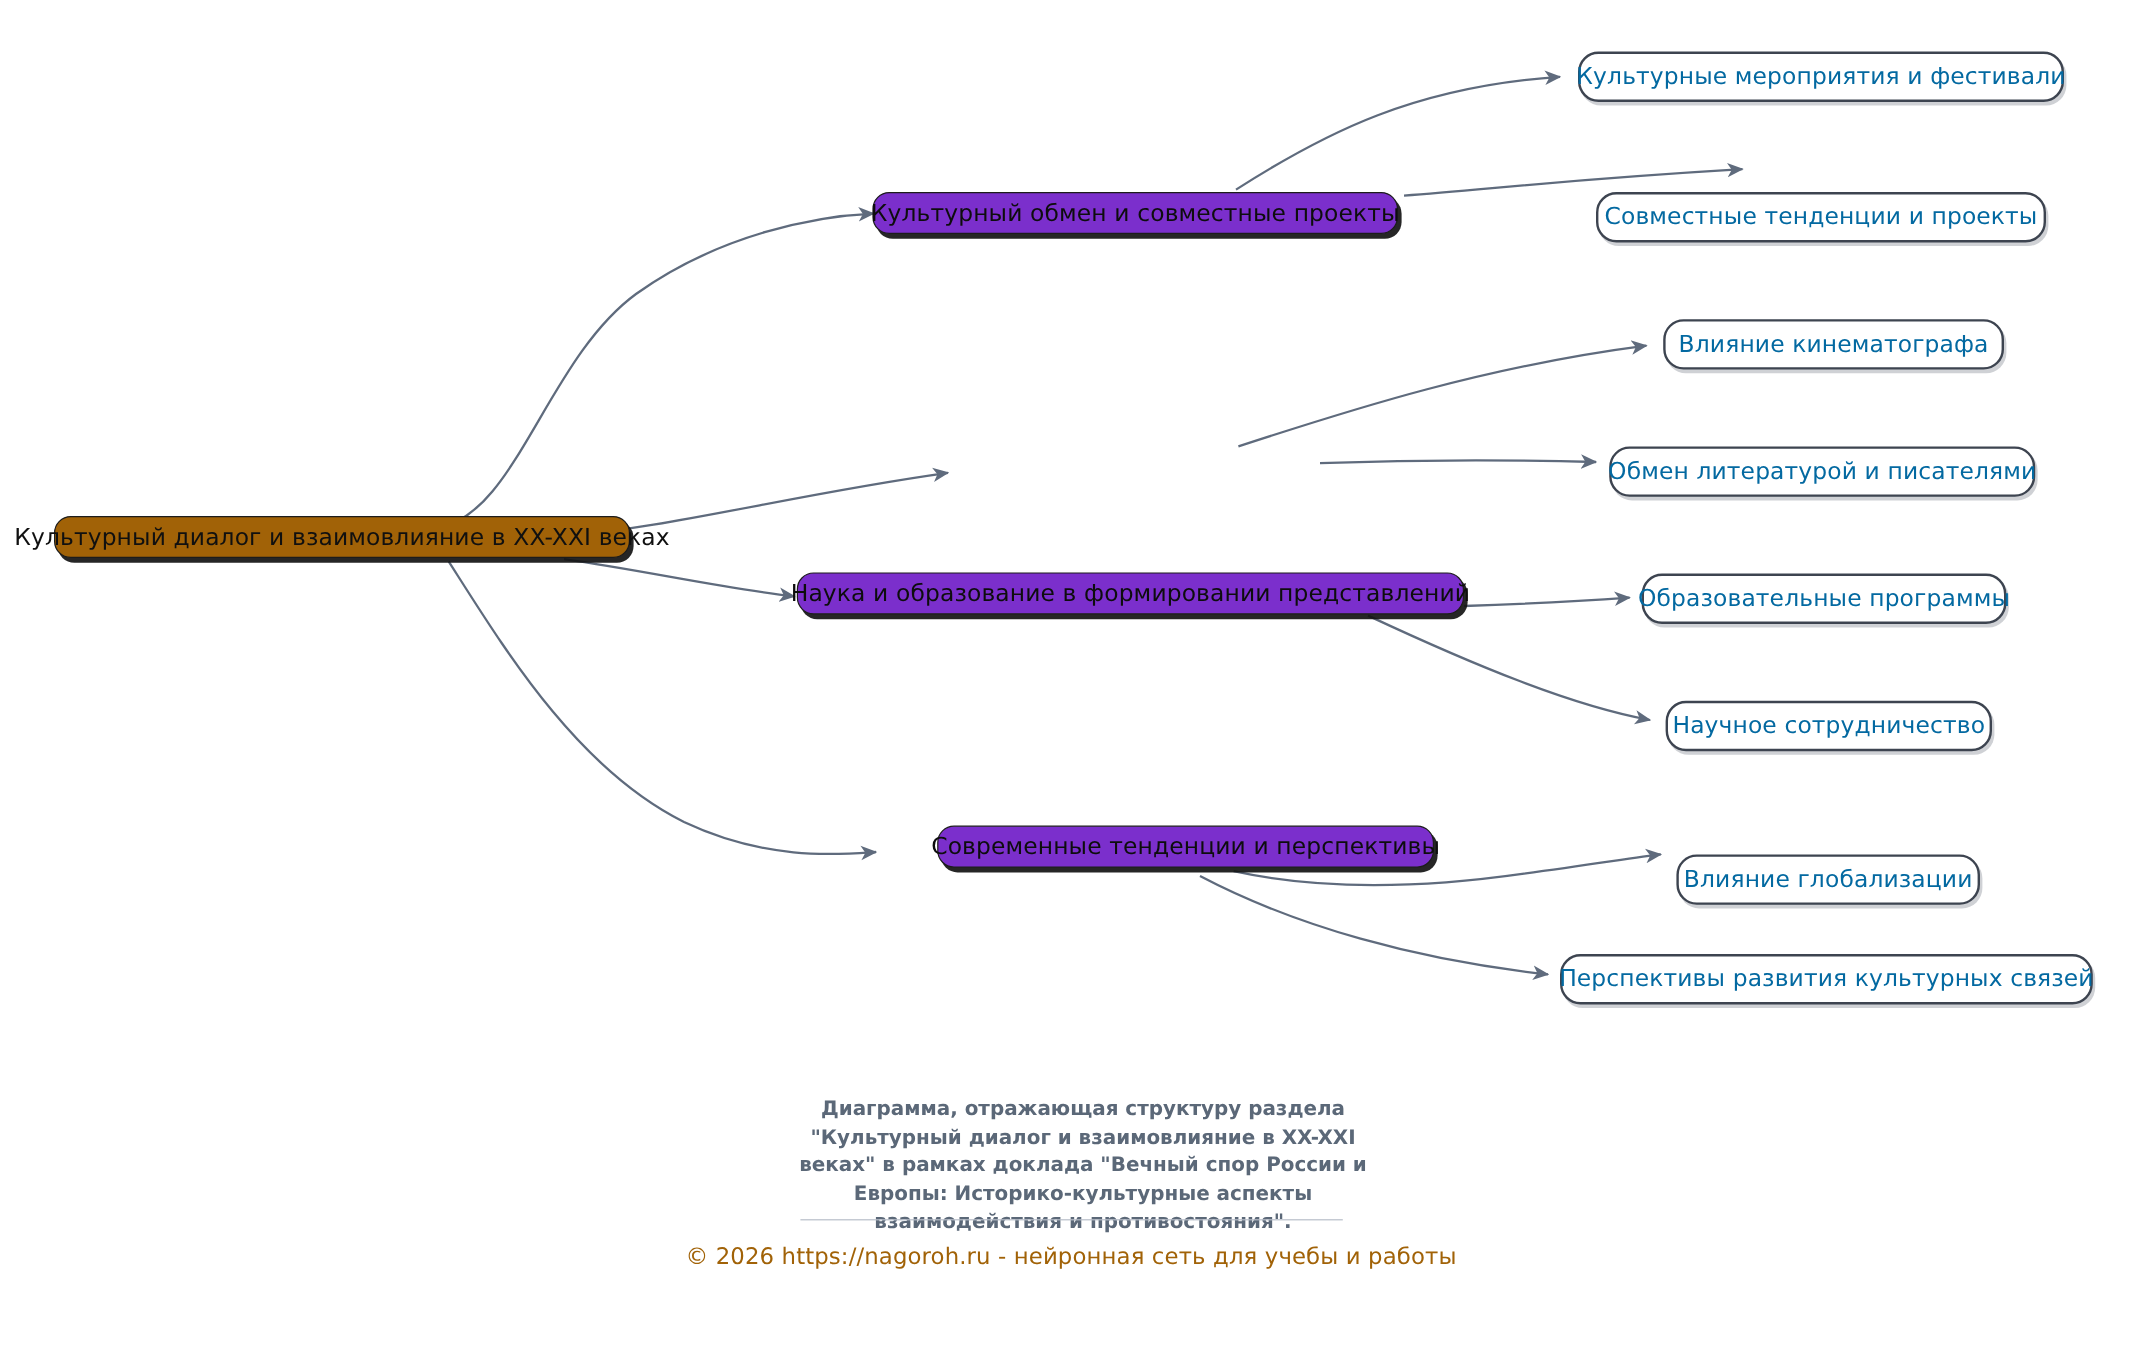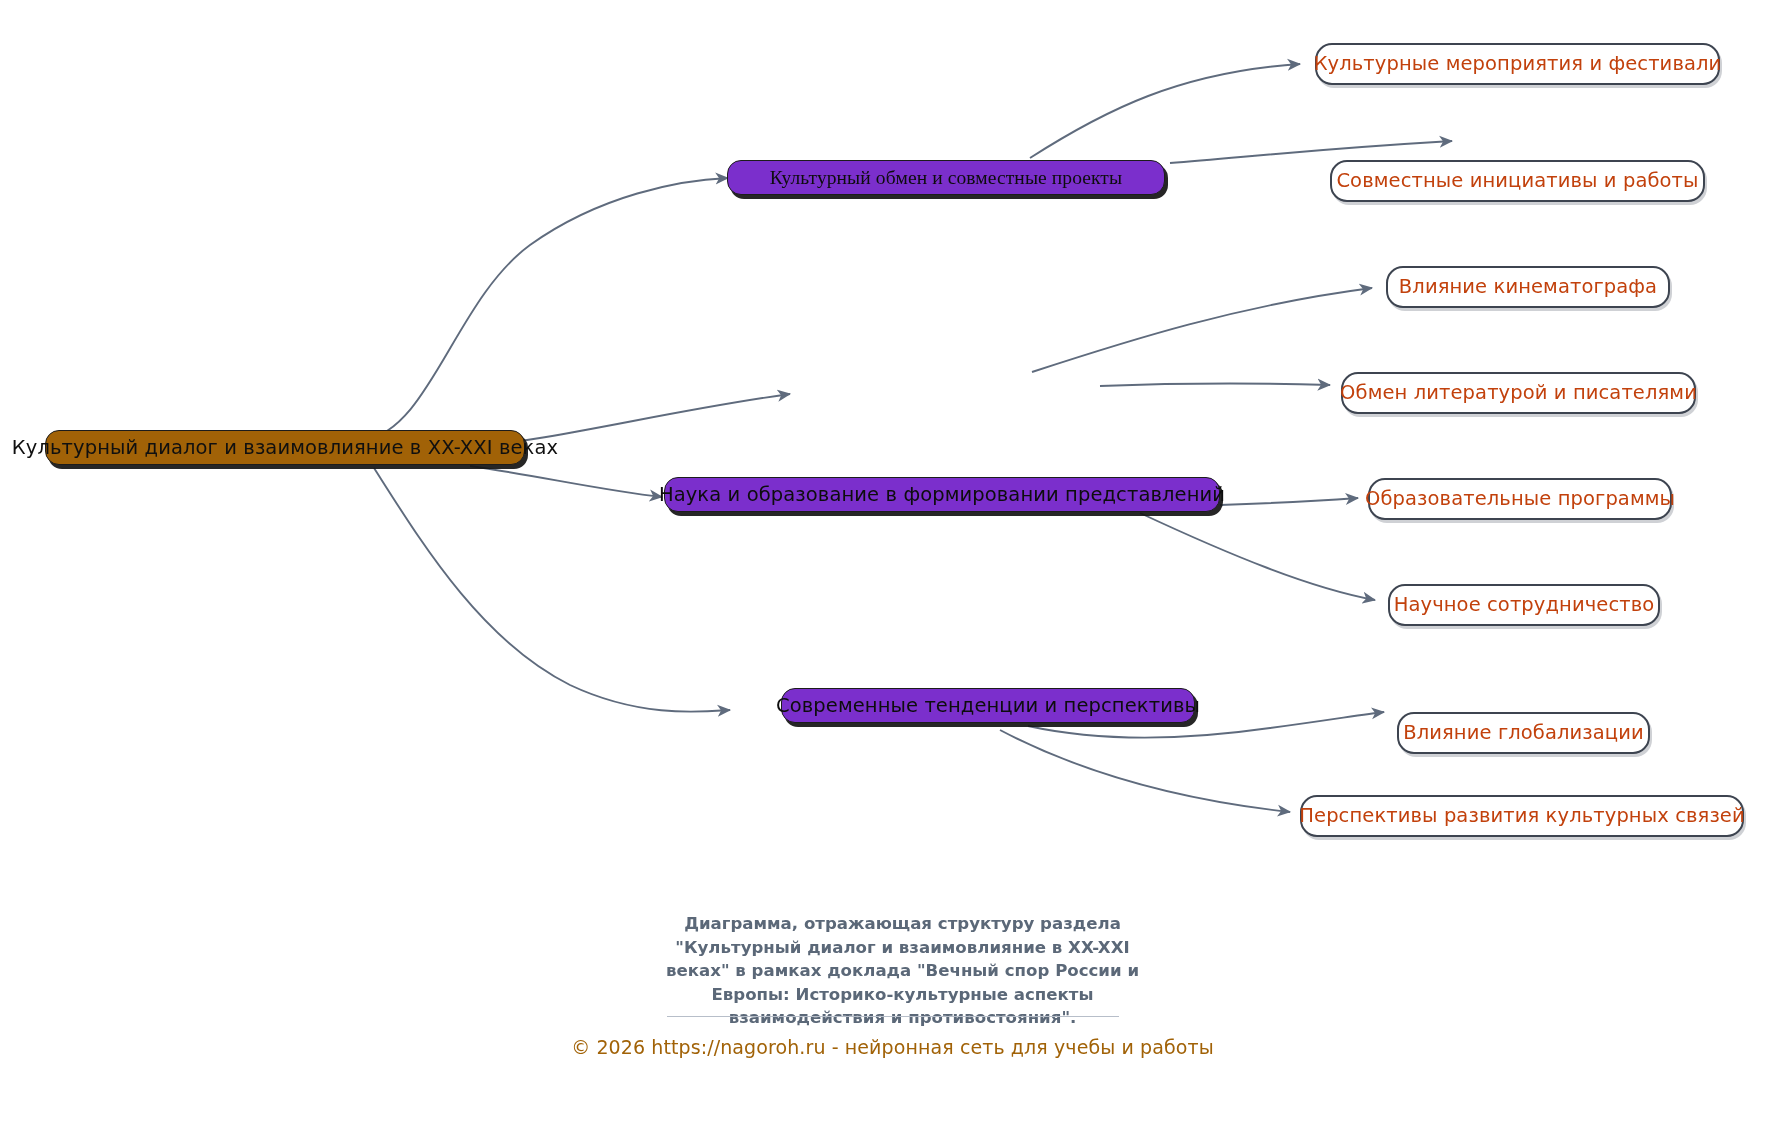--- a/index.html
+++ b/index.html
@@ -53,21 +53,21 @@
   .node-branch {
     background: #7b2fcc;
     border: 1.6px solid #1c1c1c;
     color: #0d0d0d;
     box-shadow: 3px 4px 0 rgba(20,20,20,0.92);
   }
 
   .node-leaf {
     background: #ffffff;
     border: 2.1px solid #3d4450;
-    color: #c2410c;
+    color: #0369a1;
     border-radius: 17px;
     box-shadow: 2px 3px 0 rgba(95,103,117,0.30);
   }
 
   #caption {
     position: absolute;
     left: 10px;
     top: 912px;
     width: 1785px;
     text-align: center;
@@ -130,39 +130,39 @@
 
       <path d="M 1028,726 C 1110,744 1200,738 1270,728 C 1330,720 1365,714 1384,712"></path>
       <path d="M 1000,730 C 1080,772 1180,800 1290,812"></path>
     </g>
   </svg>
 
   <div class="node node-root" style="left:45px; top:430px; width:480px; height:35px;">
     <span>Культурный диалог и взаимовлияние в XX-XXI веках</span>
   </div>
 
-  <div class="node node-branch" style="left:727px; top:160px; width:438px; height:35px;font-family:Liberation Serif, serif;">
+  <div class="node node-branch" style="left:727px; top:160px; width:438px; height:35px;">
     <span>Культурный обмен и совместные проекты</span>
   </div>
 
 
   <div class="node node-branch" style="left:664px; top:477px; width:556px; height:35px;">
     <span>Наука и образование в формировании представлений</span>
   </div>
 
   <div class="node node-branch" style="left:733px; top:688px; width:414px; height:35px;margin-left:48px;">
     <span>Современные тенденции и перспективы</span>
   </div>
 
   <div class="node node-leaf" style="left:1315px; top:43px; width:405px; height:42px;">
     <span>Культурные мероприятия и фестивали</span>
   </div>
 
   <div class="node node-leaf" style="left:1330px; top:160px; width:375px; height:42px;">
-    <span>Совместные инициативы и работы</span>
+    <span>Совместные тенденции и проекты</span>
   </div>
 
   <div class="node node-leaf" style="left:1386px; top:266px; width:284px; height:42px;">
     <span>Влияние кинематографа</span>
   </div>
 
   <div class="node node-leaf" style="left:1341px; top:372px; width:355px; height:42px;">
     <span>Обмен литературой и писателями</span>
   </div>
 

